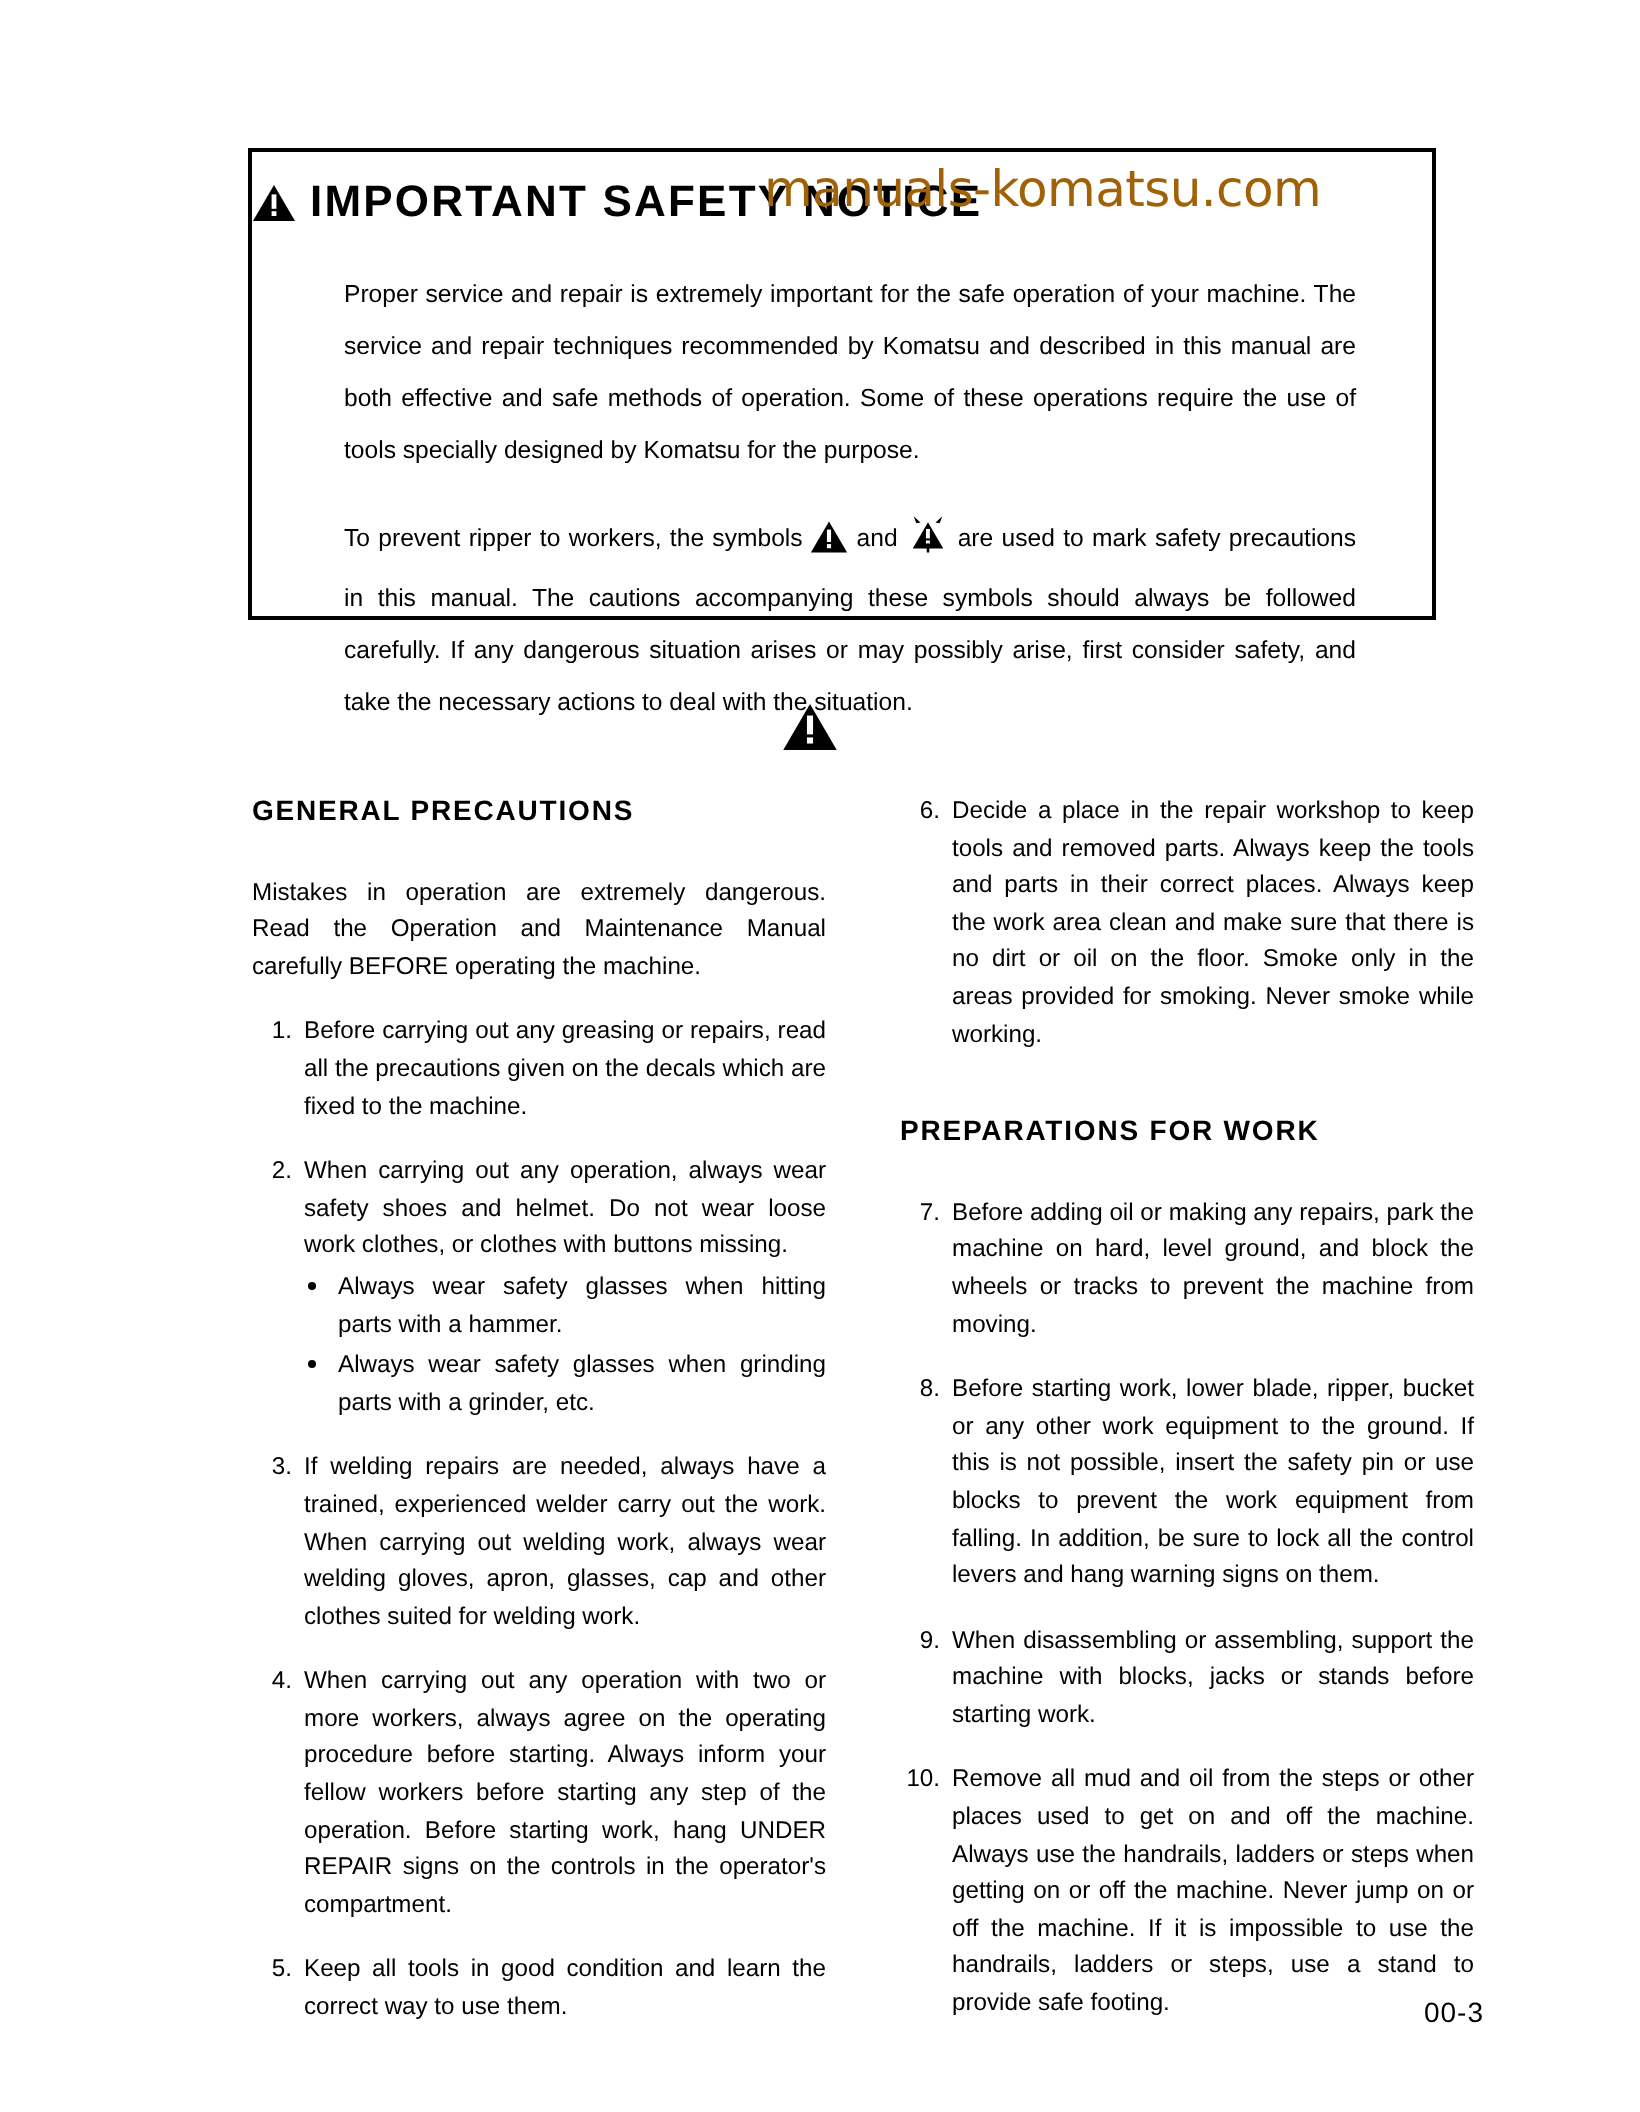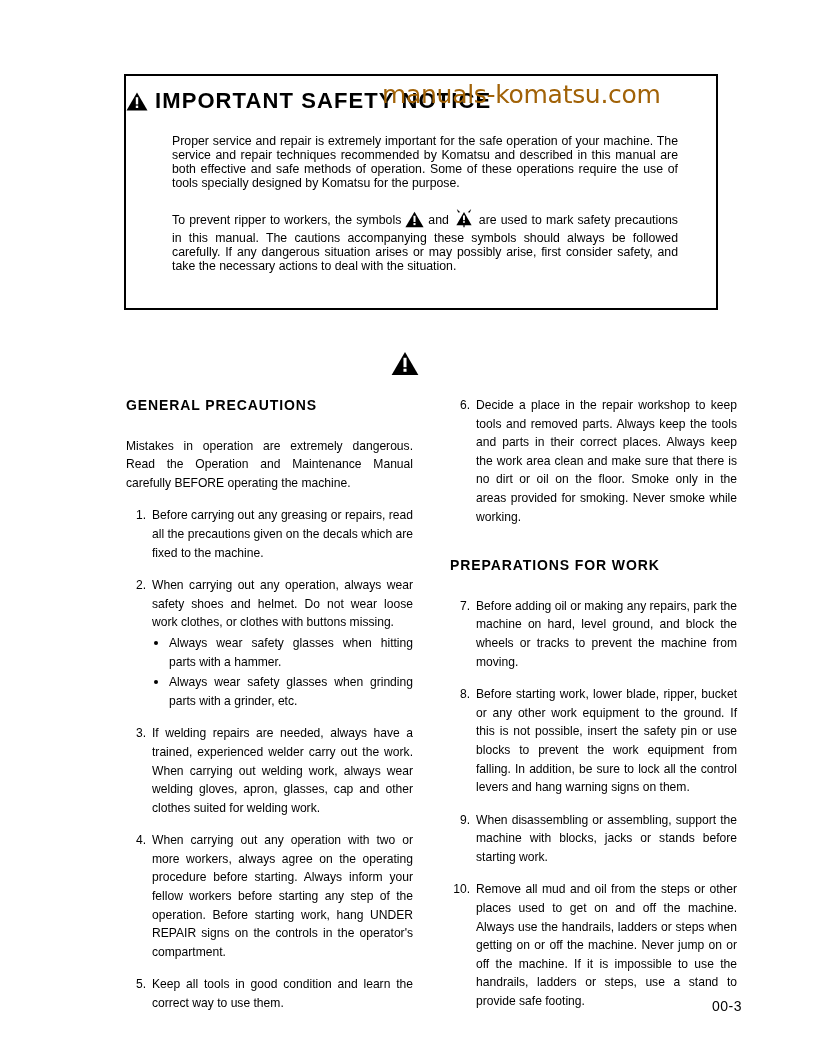--- a/index.html
+++ b/index.html
@@ -53,21 +53,21 @@
     vertical-align: -3px;
     margin-right: 7px;
   }
 
   .notice-body {
     position: absolute;
     left: 46px;
     top: 58px;
     width: 506px;
     font-size: 12.3px;
-    line-height: 14px;
+    line-height: 26px;
     text-align: justify;
     text-justify: inter-word;
   }
   .notice-body p {
     margin: 0 0 18px 0;
   }
   .notice-body p:last-child { margin-bottom: 0; }
 
   .inline-ico {
     display: inline-block;

